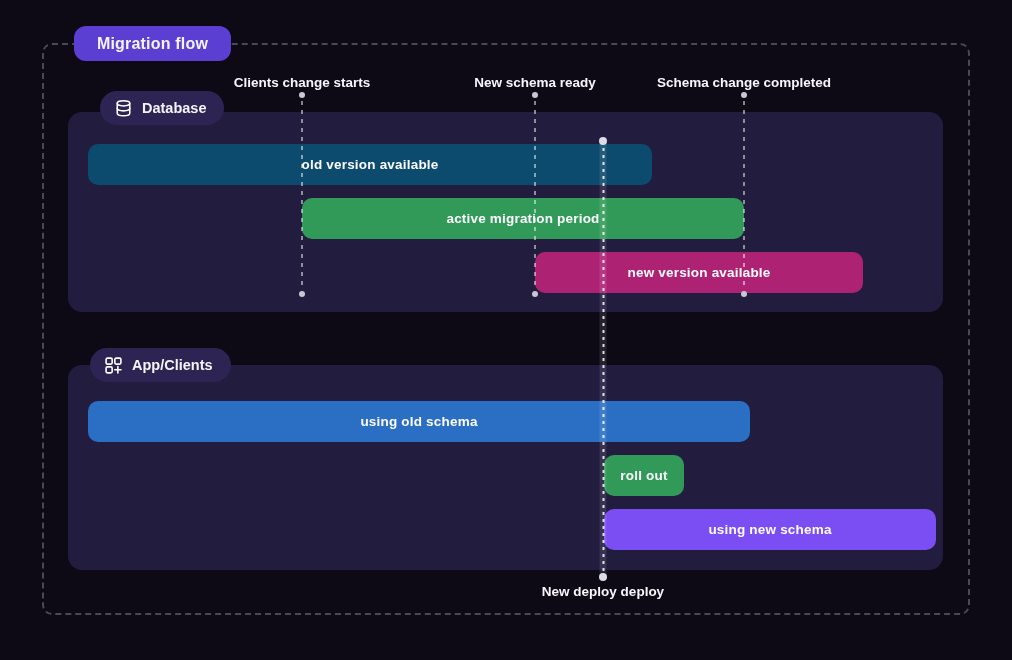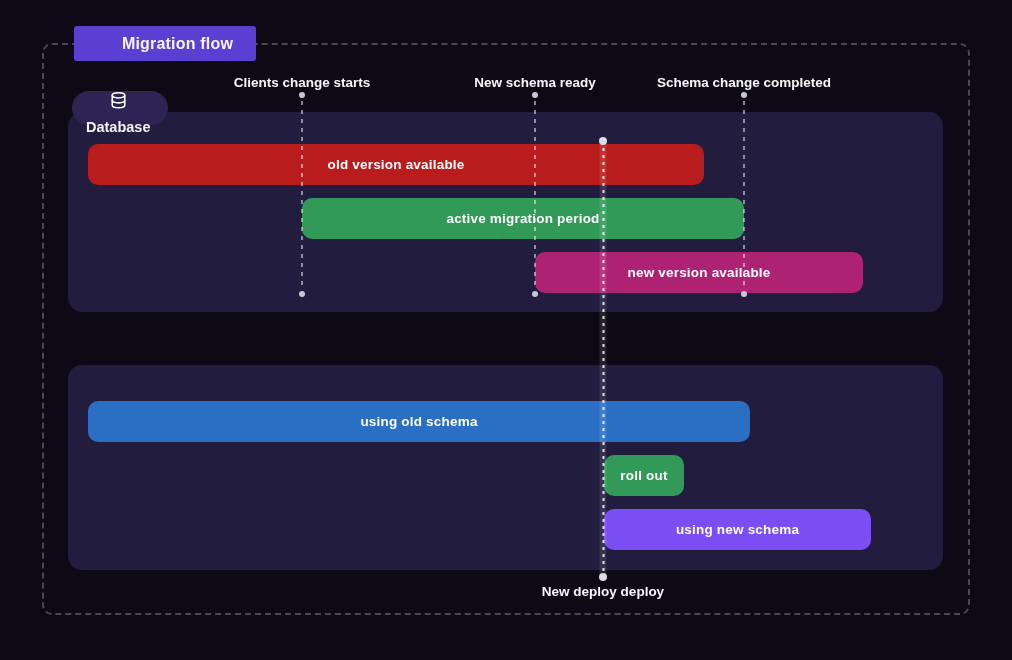--- a/index.html
+++ b/index.html
@@ -8,34 +8,34 @@
     background:#0d0a16;
     font-family:"Liberation Sans",sans-serif;
     color:#f5f4f8;
   }
   .outer-border{
     position:absolute;left:42px;top:43px;width:924px;height:568px;
     border:2px dashed rgba(150,148,165,0.45);border-radius:10px;
   }
   .title-badge{
     position:absolute;left:74px;top:26px;width:157px;height:35px;
-    border-radius:3px;display:flex;align-items:center;justify-content:center;
-    font-size:16px;font-weight:700;letter-spacing:.2px;z-index:6;padding-left:25px;
+    border-radius:12px;display:flex;align-items:center;justify-content:center;
+    font-size:16px;font-weight:700;letter-spacing:.2px;z-index:6;
   }
   .panel{
     position:absolute;left:68px;width:875px;border-radius:14px;z-index:1;
   }
   .panel.db{top:112px;height:200px;}
   .panel.app{top:365px;height:205px;}
   .section-badge{
     position:absolute;height:34px;border-radius:17px;
     display:flex;align-items:center;gap:9px;padding:0 18px 0 14px;
     font-size:14.5px;font-weight:700;z-index:5;box-sizing:border-box;
   }
-  .section-badge.db{left:72px;top:91px;flex-direction:column;}
+  .section-badge.db{left:100px;top:91px;}
   .section-badge.app{left:90px;top:348px;}
   .bar{
     position:absolute;height:41px;border-radius:10px;z-index:2;
     display:flex;align-items:center;justify-content:center;
     font-size:13.5px;font-weight:700;color:#fdfcfe;letter-spacing:.2px;
   }
   .ms-label,.deploy-label{
     position:absolute;transform:translateX(-50%);white-space:nowrap;
     font-size:13.5px;font-weight:700;z-index:5;color:#f7f6fa;
   }
@@ -75,40 +75,51 @@
       <svg width="19" height="19" viewBox="0 0 20 20" fill="none" stroke="#ffffff" stroke-width="1.6" stroke-linecap="round">
         <ellipse cx="10" cy="4.6" rx="6.6" ry="2.7"></ellipse>
         <path d="M3.4 4.6 v5.2 c0 1.5 2.95 2.7 6.6 2.7 s6.6 -1.2 6.6 -2.7 v-5.2"></path>
         <path d="M3.4 9.8 v5.2 c0 1.5 2.95 2.7 6.6 2.7 s6.6 -1.2 6.6 -2.7 v-5.2"></path>
       </svg>
     </span>
     <span>Database</span>
   </div>
 
   <div class="panel app" style="background: rgb(34, 28, 62);"></div>
+  <div class="section-badge app" style="background: rgb(45, 36, 84);">
+    <span class="icon-box">
+      <svg width="19" height="19" viewBox="0 0 20 20" fill="none" stroke="#ffffff" stroke-width="1.7" stroke-linecap="round">
+        <rect x="2.2" y="2.2" width="6.4" height="6.4" rx="1.4"></rect>
+        <rect x="11.4" y="2.2" width="6.4" height="6.4" rx="1.4"></rect>
+        <rect x="2.2" y="11.4" width="6.4" height="6.4" rx="1.4"></rect>
+        <path d="M14.6 11.2 v6.6 M11.3 14.5 h6.6"></path>
+      </svg>
+    </span>
+    <span>App/Clients</span>
+  </div>
 
   <div id="dynamic-layer">
       <div class="ms-label" style="left: 302px; top: 75px;">Clients change starts</div>
       <div class="dot" style="left: 302px; top: 95px;"></div>
       <div class="vline" style="left: 302px; top: 101px; height: 189px;"></div>
       <div class="dot" style="left: 302px; top: 294px;"></div>
       <div class="ms-label" style="left: 535px; top: 75px;">New schema ready</div>
       <div class="dot" style="left: 535px; top: 95px;"></div>
       <div class="vline" style="left: 535px; top: 101px; height: 189px;"></div>
       <div class="dot" style="left: 535px; top: 294px;"></div>
       <div class="ms-label" style="left: 744px; top: 75px;">Schema change completed</div>
       <div class="dot" style="left: 744px; top: 95px;"></div>
       <div class="vline" style="left: 744px; top: 101px; height: 189px;"></div>
       <div class="dot" style="left: 744px; top: 294px;"></div>
-      <div class="bar" style="left: 88px; top: 144px; width: 616px; background: #b91c1c;">old version available</div>
+      <div class="bar" style="left: 88px; top: 144px; width: 564px; background: #0c4a6e;">old version available</div>
       <div class="bar" style="left: 302px; top: 198px; width: 442px; background: rgb(49, 154, 88);">active migration period</div>
       <div class="bar" style="left: 535px; top: 252px; width: 328px; background: rgb(174, 34, 116);">new version available</div>
       <div class="bar" style="left: 88px; top: 401px; width: 662px; background: rgb(43, 111, 196);">using old schema</div>
       <div class="bar" style="left: 604px; top: 455px; width: 80px; background: rgb(49, 154, 88);">roll out</div>
-      <div class="bar" style="left: 604px; top: 509px; width: 267px; background: rgb(123, 78, 243);">using new schema</div>
+      <div class="bar" style="left: 604px; top: 509px; width: 332px; background: rgb(123, 78, 243);">using new schema</div>
       <div class="deploy-band" style="left: 603px; top: 141px; height: 436px;">
         <div class="deploy-core"></div>
       </div>
       <div class="dot big" style="left: 603px; top: 141px;"></div>
       <div class="dot big" style="left: 603px; top: 577px;"></div>
       <div class="deploy-label" style="left: 603px; top: 584px;">New deploy deploy</div>
     </div>
 
 </div>
 

